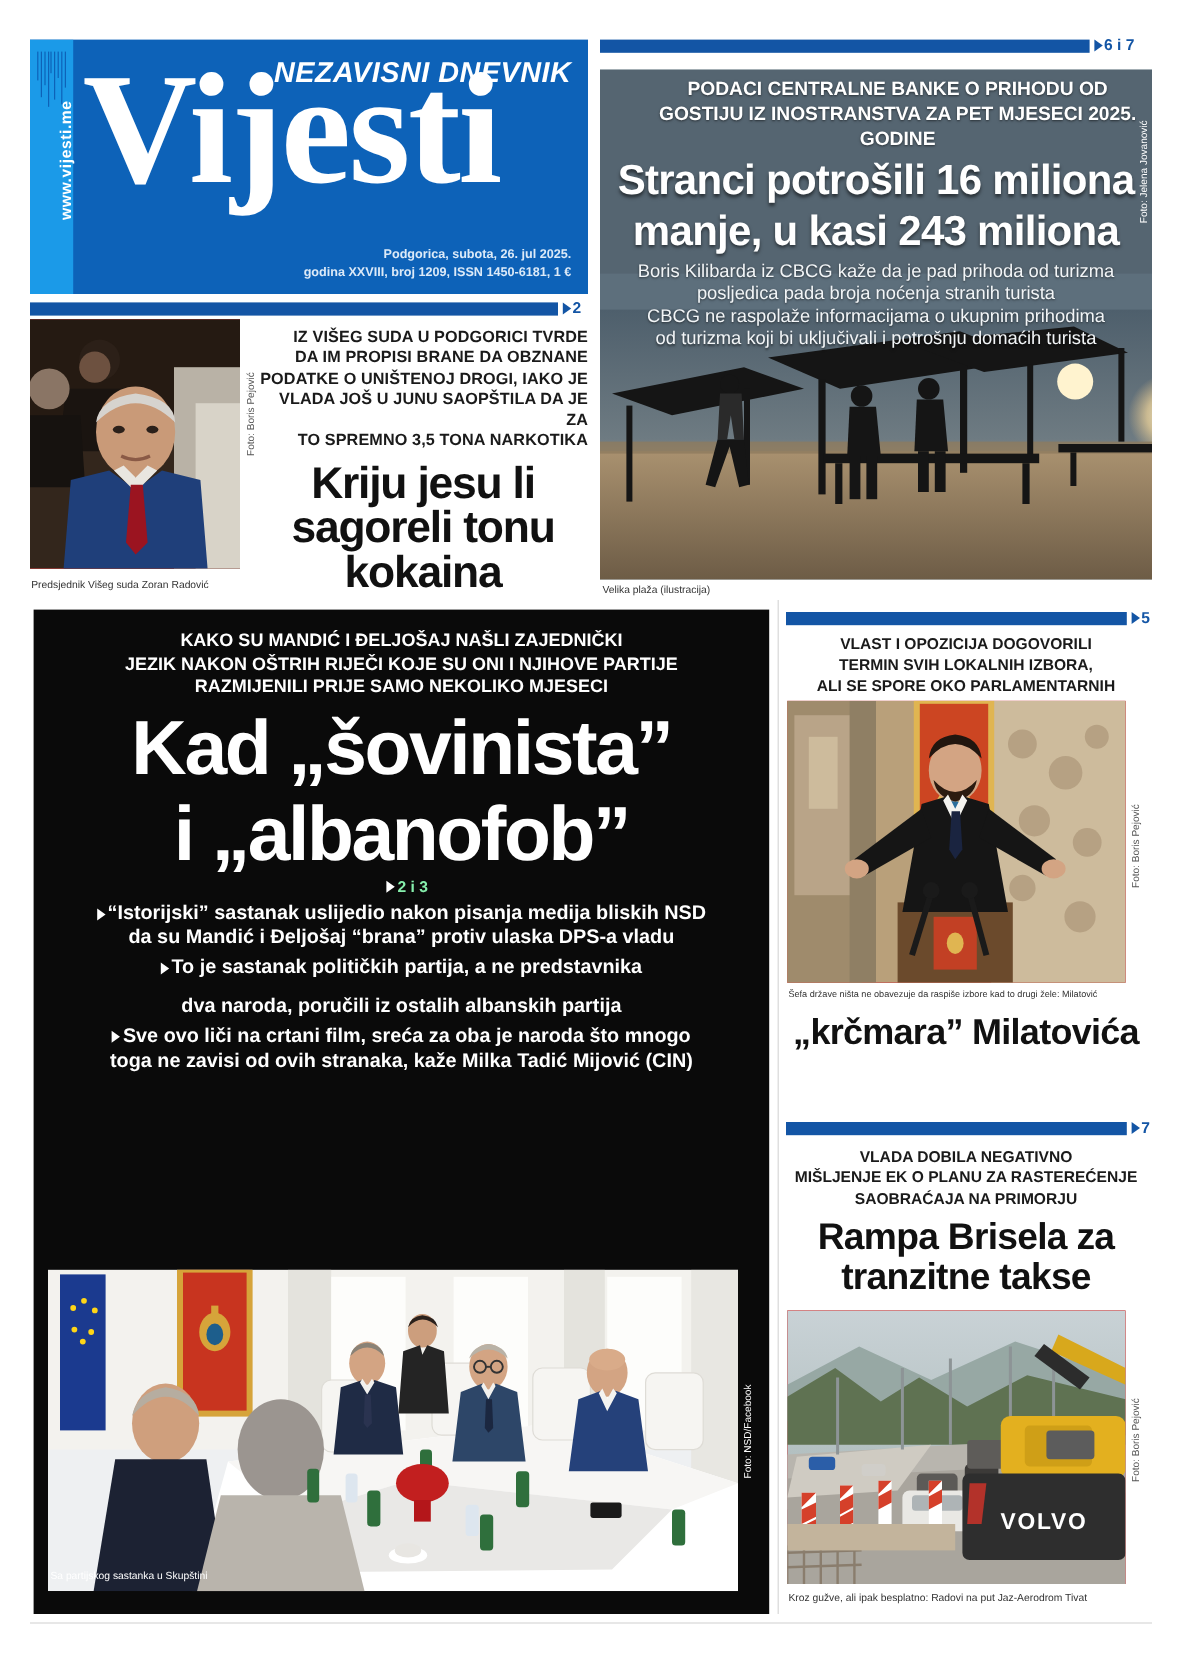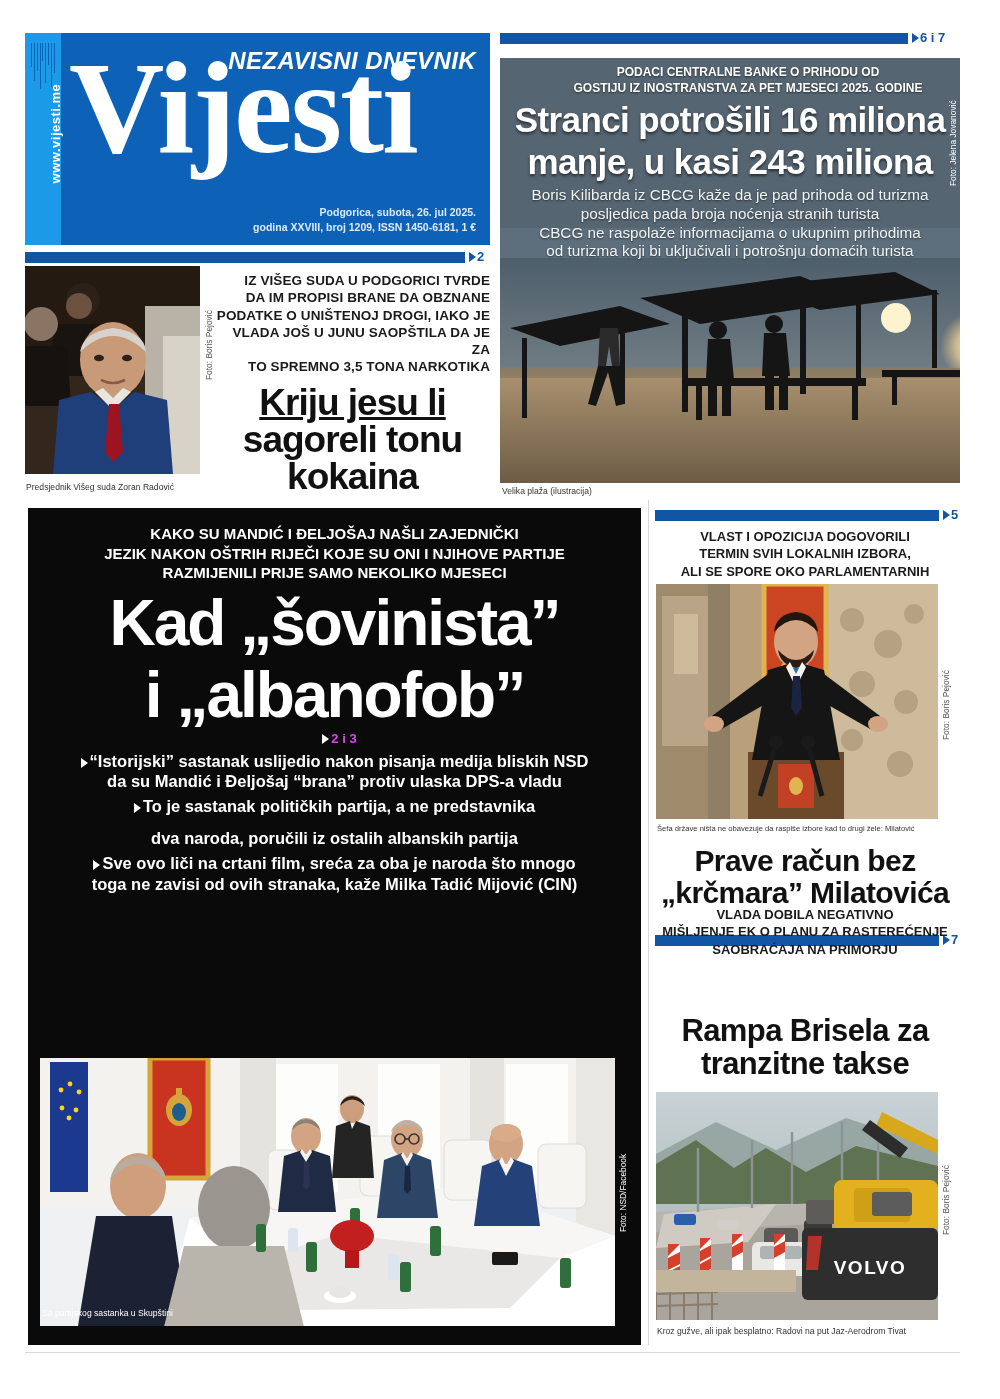--- a/index.html
+++ b/index.html
@@ -27,29 +27,29 @@
   .cap{font-size:8.6px;color:#333;}
   .credit{font-size:8.4px;color:#555;white-space:nowrap;transform:rotate(-90deg);transform-origin:left top;}
   .creditw{font-size:8.4px;color:#ffffff;white-space:nowrap;transform:rotate(-90deg);transform-origin:left top;}
 
   
   .photo{position:absolute;overflow:hidden;background:#b91c1c;}
 
   
   .tr{position:absolute;left:500px;top:58px;width:460px;height:425px;background:#5d6f7c;overflow:hidden;}
   .tr-txt{position:absolute;left:0;top:0;width:460px;padding-top:7px;z-index:3;}
-  .tr-kicker{color:#ffffff;font-size:12px;font-weight:bold;text-align:center;line-height:1.3;text-transform:uppercase;text-shadow:0 1px 2px rgba(0,0,0,.55);margin-left:36px;}
+  .tr-kicker{color:#ffffff;font-size:16px;font-weight:bold;text-align:center;line-height:1.3;text-transform:uppercase;text-shadow:0 1px 2px rgba(0,0,0,.55);margin-left:36px;}
   .tr-hl{color:#ffffff;font-size:35px;font-weight:bold;text-align:center;line-height:1.06;margin-top:5px;letter-spacing:-.6px;text-shadow:0 2px 3px rgba(0,0,0,.55);}
   .tr-sub{color:#f2f5f7;font-size:15.3px;text-align:center;line-height:1.22;margin-top:6px;text-shadow:0 1px 2px rgba(0,0,0,.55);}
 
   
   .main{position:absolute;left:28px;top:508px;width:613px;height:537px;background:#0a0a0a;}
   .main-kicker{color:#ffffff;font-size:15px;font-weight:bold;text-align:center;line-height:1.3;padding:16px 18px 0;text-transform:uppercase;}
   .main-hl{color:#ffffff;font-size:64px;font-weight:bold;text-align:center;line-height:1.0;letter-spacing:-2px;margin-top:8px;}
-  .main-pg{text-align:center;color:#d946ef;font-size:13px;font-weight:bold;margin-top:4px;margin-left:10px;}
+  .main-pg{text-align:center;color:#86efac;font-size:13px;font-weight:bold;margin-top:4px;margin-left:10px;}
   .tri-w{display:inline-block;width:0;height:0;border-top:5px solid transparent;border-bottom:5px solid transparent;border-left:7px solid #ffffff;vertical-align:-1px;margin-right:2px;}
   .bul{color:#ffffff;font-size:16.5px;font-weight:bold;text-align:center;line-height:1.24;padding:0 14px;margin-top:5px;}
 
   .mpic{position:absolute;left:40px;top:1058px;width:575px;height:268px;overflow:hidden;}
 
   
   .rc-kicker{font-size:13px;font-weight:bold;color:#1a1a1a;text-align:center;line-height:1.34;text-transform:uppercase;}
   .rc-hl{font-size:30px;font-weight:bold;color:#111;text-align:center;line-height:1.06;letter-spacing:-.6px;}
 
   .divider{position:absolute;background:#d7d7d7;}
@@ -203,21 +203,21 @@
     <div class="credit" style="position:absolute;left:0;top:0;">Foto: Boris Pejović</div>
   </div>
   <div class="cap" style="position:absolute;left:26px;top:482px;">Predsjednik Višeg suda Zoran Radović</div>
 
   <div style="position:absolute;left:215px;top:272px;width:275px;">
     <div class="kicker">IZ VIŠEG SUDA U PODGORICI TVRDE</div>
     <div class="kicker">DA IM PROPISI BRANE DA OBZNANE</div>
     <div class="kicker">PODATKE O UNIŠTENOJ DROGI, IAKO JE</div>
     <div class="kicker">VLADA JOŠ U JUNU SAOPŠTILA DA JE ZA</div>
     <div class="kicker">TO SPREMNO 3,5 TONA NARKOTIKA</div>
-    <div class="hl" style="font-size:37px;margin-top:8px;text-decoration:underline;">Kriju jesu li</div>
+    <div class="hl" style="font-size:37px;margin-top:8px;">Kriju jesu li</div>
     <div class="hl" style="font-size:37px;">sagoreli tonu</div>
     <div class="hl" style="font-size:37px;">kokaina</div>
   </div>
 
   <div class="main">
     <div class="main-kicker">KAKO SU MANDIĆ I ĐELJOŠAJ NAŠLI ZAJEDNIČKI</div>
     <div class="main-kicker" style="padding-top:0">JEZIK NAKON OŠTRIH RIJEČI KOJE SU ONI I NJIHOVE PARTIJE</div>
     <div class="main-kicker" style="padding-top:0">RAZMIJENILI PRIJE SAMO NEKOLIKO MJESECI</div>
 
     <div class="main-hl">Kad „šovinista”</div>
@@ -412,28 +412,27 @@
       <circle cx="120" cy="158" r="7" fill="#1a1a1a"></circle>
       <circle cx="152" cy="158" r="7" fill="#1a1a1a"></circle>
     </svg>
   </div>
   <div style="position:absolute;left:941px;top:740px;width:1px;height:1px;">
     <div class="credit" style="position:absolute;left:0;top:0;">Foto: Boris Pejović</div>
   </div>
   <div class="cap" style="position:absolute;left:657px;top:824px;font-size:7.6px;">Šefa države ništa ne obavezuje da raspiše izbore kad to drugi žele: Milatović</div>
 
   <div style="position:absolute;left:652px;top:845px;width:306px;">
-    <div class="rc-hl">Prave račun bez</div>
     <div class="rc-hl">„krčmara” Milatovića</div>
   </div>
 
   <div class="rule" style="left:655px;top:935px;width:284px;"></div>
   <div class="rule-num" style="left:943px;top:934px;"><span class="tri"></span><span>7</span></div>
 
-  <div style="position:absolute;left:655px;top:906px;width:300px;">
+  <div style="position:absolute;left:655px;top:955px;width:300px;">
     <div class="rc-kicker">VLADA DOBILA NEGATIVNO</div>
     <div class="rc-kicker">MIŠLJENJE EK O PLANU ZA RASTEREĆENJE</div>
     <div class="rc-kicker">SAOBRAĆAJA NA PRIMORJU</div>
   </div>
 
   <div style="position:absolute;left:652px;top:1015px;width:306px;">
     <div class="rc-hl" style="font-size:31px;">Rampa Brisela za</div>
     <div class="rc-hl" style="font-size:31px;">tranzitne takse</div>
   </div>
 

